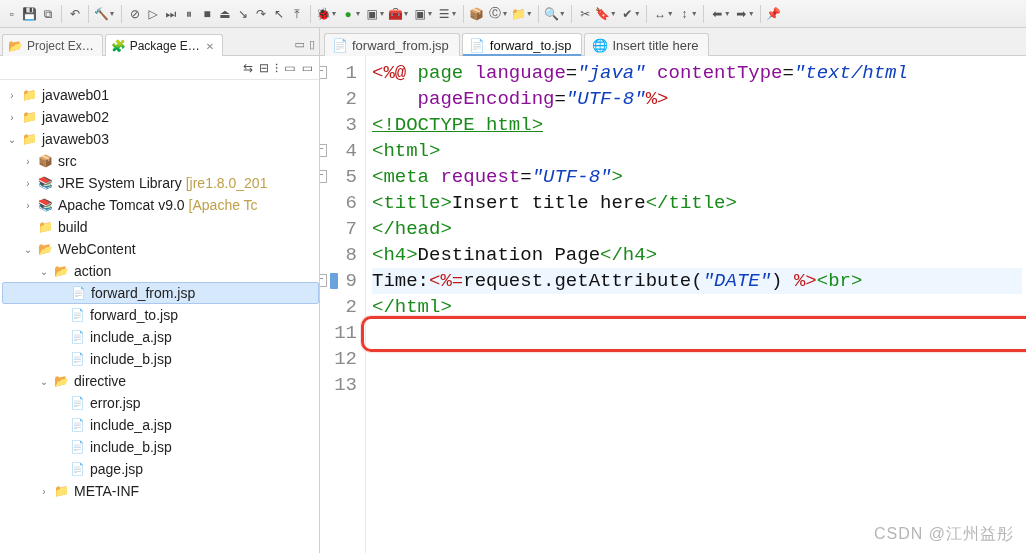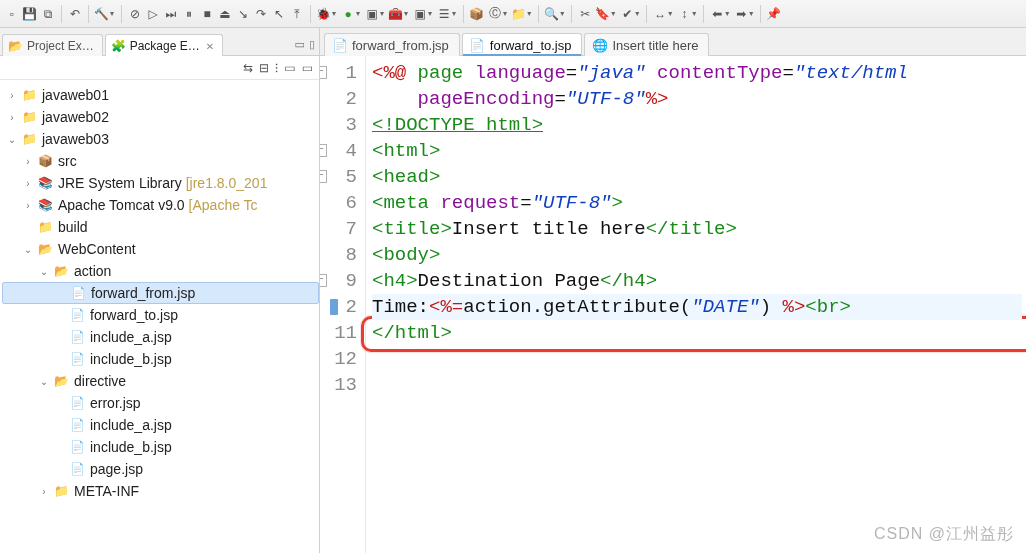--- a/index.html
+++ b/index.html
@@ -369,25 +369,24 @@
           <div class="ln">11</div>
           <div class="ln">12</div>
           <div class="ln">13</div>
         </div>
       <div class="codebody" id="codebody">
         <div class="redbox"></div>
       <div class="row"><span class="c-jsp">&lt;%@ </span><span class="c-tag">page </span><span class="c-attr">language</span><span class="c-txt">=</span><span class="c-str">"java"</span><span class=""> </span><span class="c-attr">contentType</span><span class="c-txt">=</span><span class="c-str">"text/html</span></div>
           <div class="row"><span class="">    </span><span class="c-attr">pageEncoding</span><span class="c-txt">=</span><span class="c-str">"UTF-8"</span><span class="c-jsp">%&gt;</span></div>
           <div class="row"><span class="c-doc">&lt;!DOCTYPE html&gt;</span></div>
           <div class="row"><span class="c-tag">&lt;html&gt;</span></div>
-          <div class="row"><span class="c-tag">&lt;head&gt;</span></div>
           <div class="row"><span class="c-tag">&lt;meta </span><span class="c-attr">request</span><span class="c-txt">=</span><span class="c-str">"UTF-8"</span><span class="c-tag">&gt;</span></div>
           <div class="row"><span class="c-tag">&lt;title&gt;</span><span class="c-txt">Insert title here</span><span class="c-tag">&lt;/title&gt;</span></div>
-          <div class="row"><span class="c-tag">&lt;body&gt;</span></div>
+          <div class="row"><span class="c-tag">&lt;/head&gt;</span></div>
           <div class="row"><span class="c-tag">&lt;h4&gt;</span><span class="c-txt">Destination Page</span><span class="c-tag">&lt;/h4&gt;</span></div>
-          <div class="row hl"><span class="bp-marker"></span><span class="c-txt">Time:</span><span class="c-jsp">&lt;%=</span><span class="c-txt">action.getAttribute(</span><span class="c-str">"DATE"</span><span class="c-txt">) </span><span class="c-jsp">%&gt;</span><span class="c-tag">&lt;br&gt;</span></div>
+          <div class="row hl"><span class="bp-marker"></span><span class="c-txt">Time:</span><span class="c-jsp">&lt;%=</span><span class="c-txt">request.getAttribute(</span><span class="c-str">"DATE"</span><span class="c-txt">) </span><span class="c-jsp">%&gt;</span><span class="c-tag">&lt;br&gt;</span></div>
           <div class="row"><span class="c-tag">&lt;/html&gt;</span></div>
         </div>
     </div>
   </div>
 </div>
 
 <div class="watermark">CSDN @江州益彤</div>
 
 </body></html>

